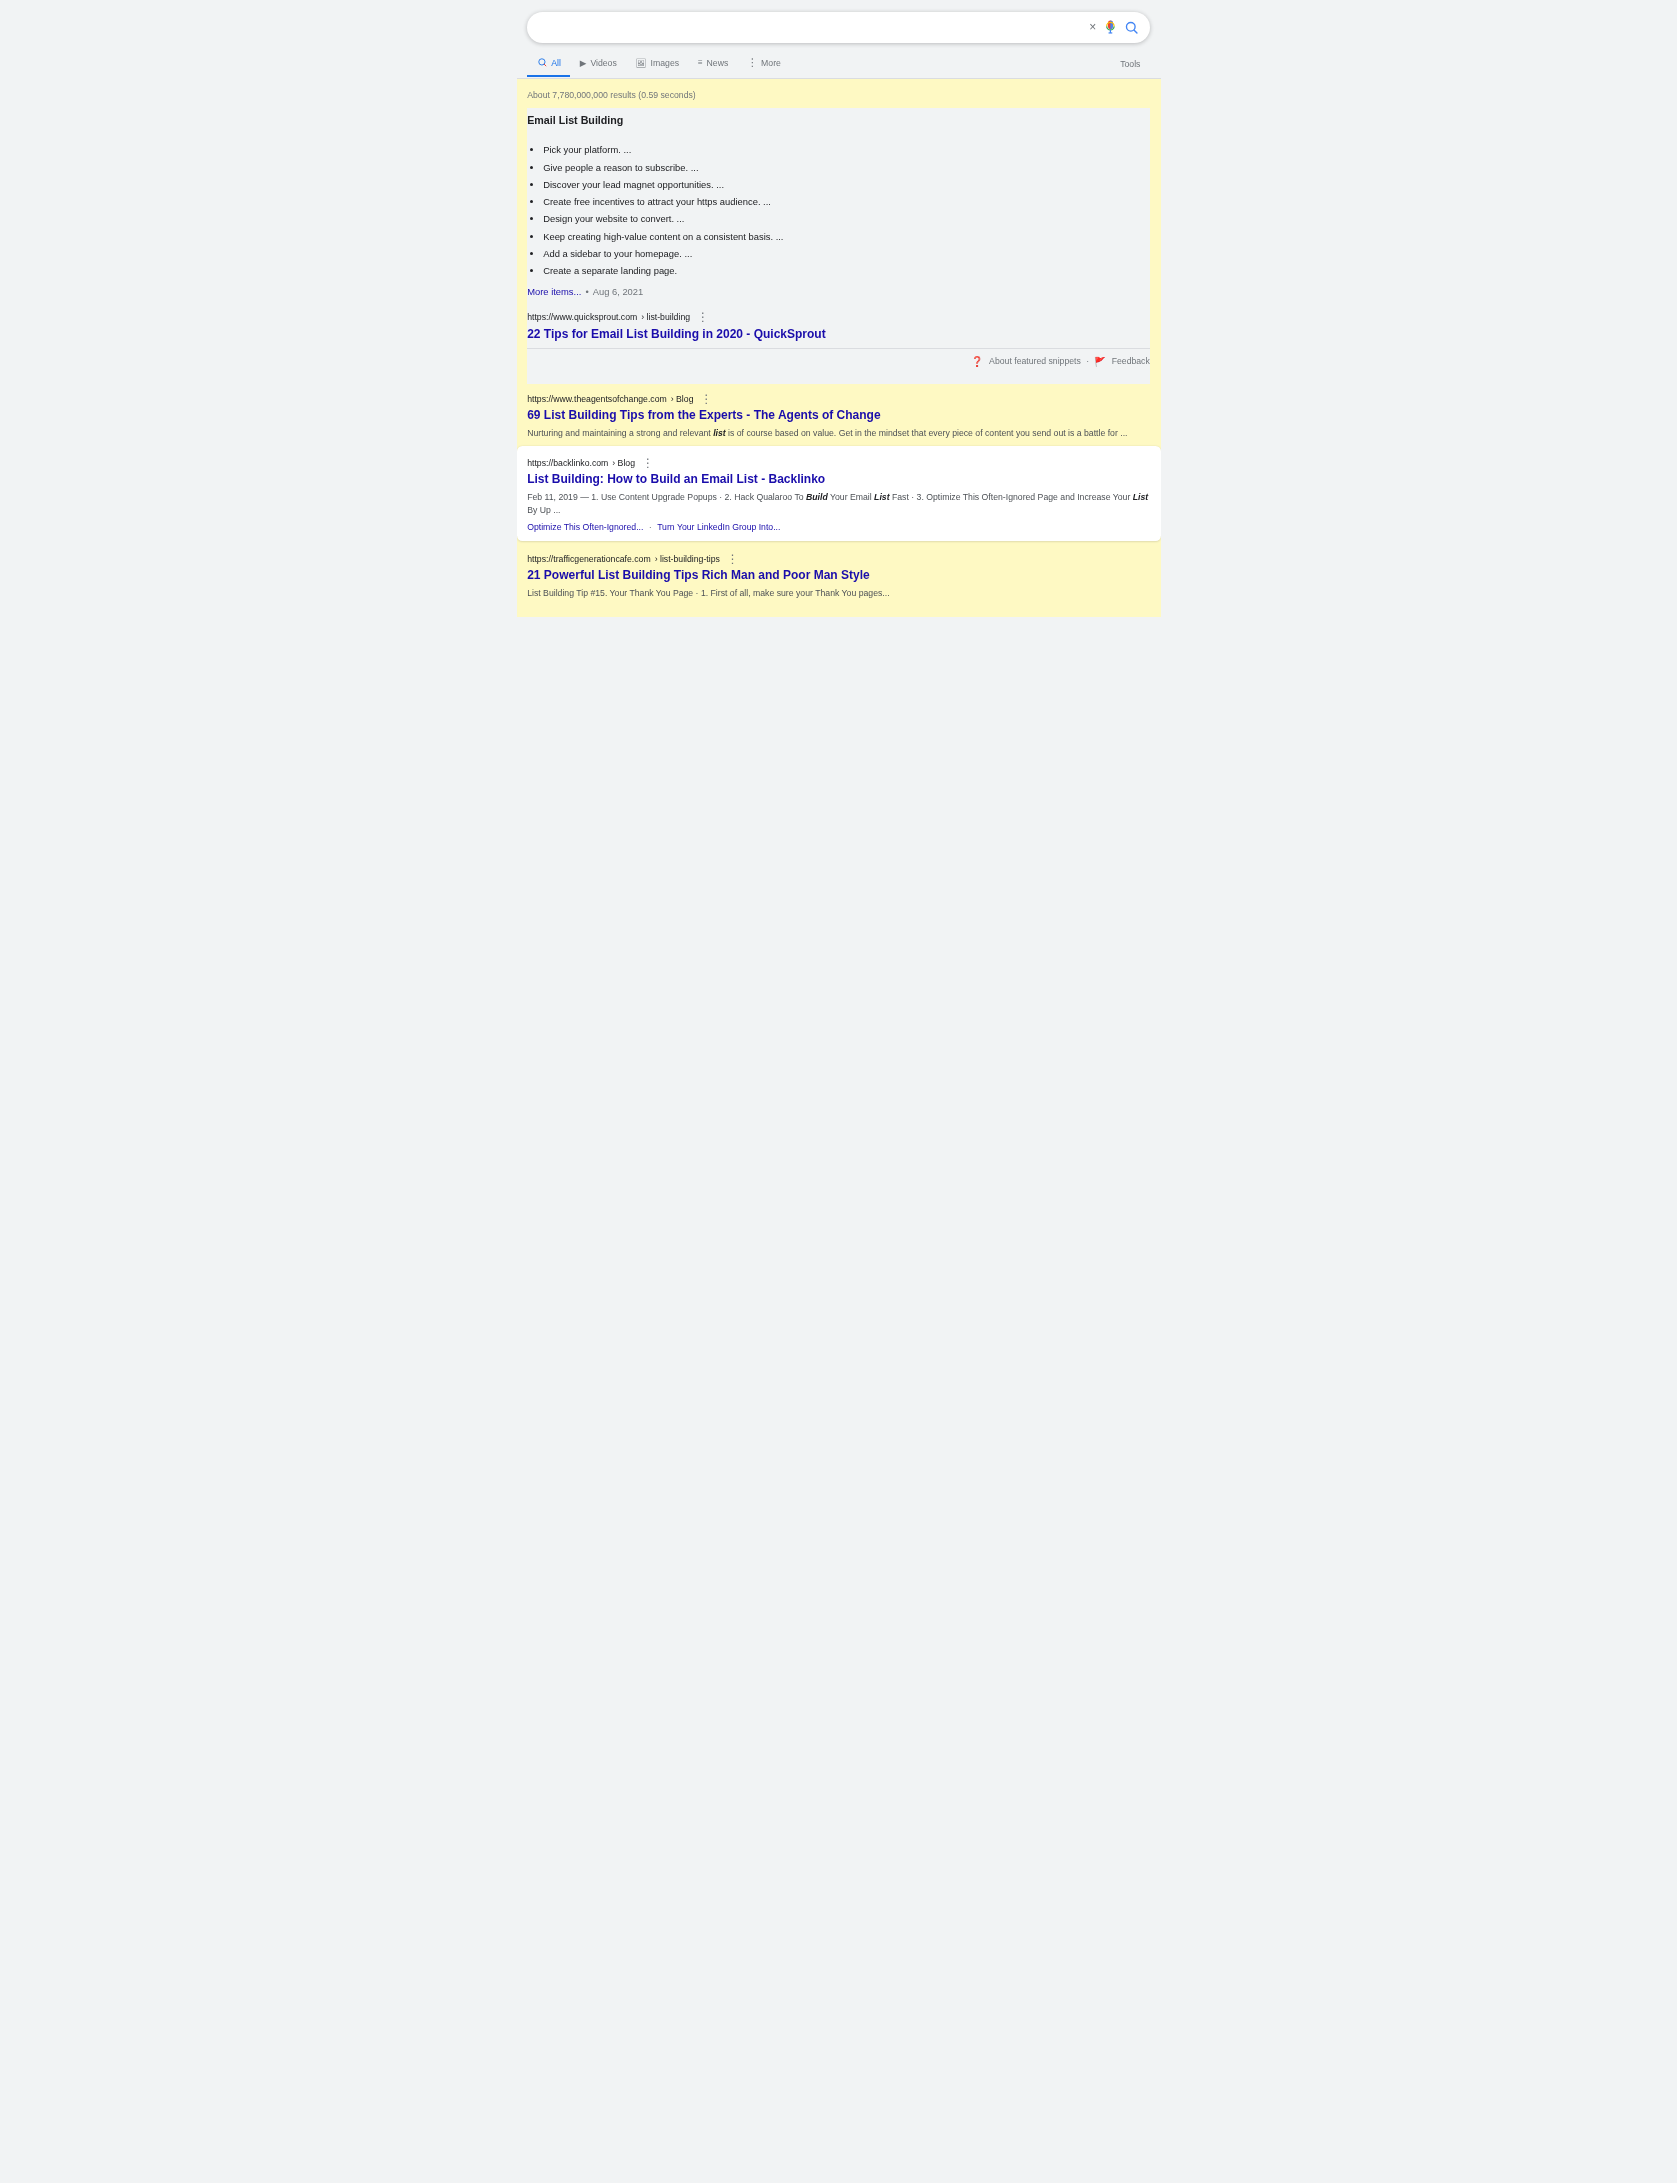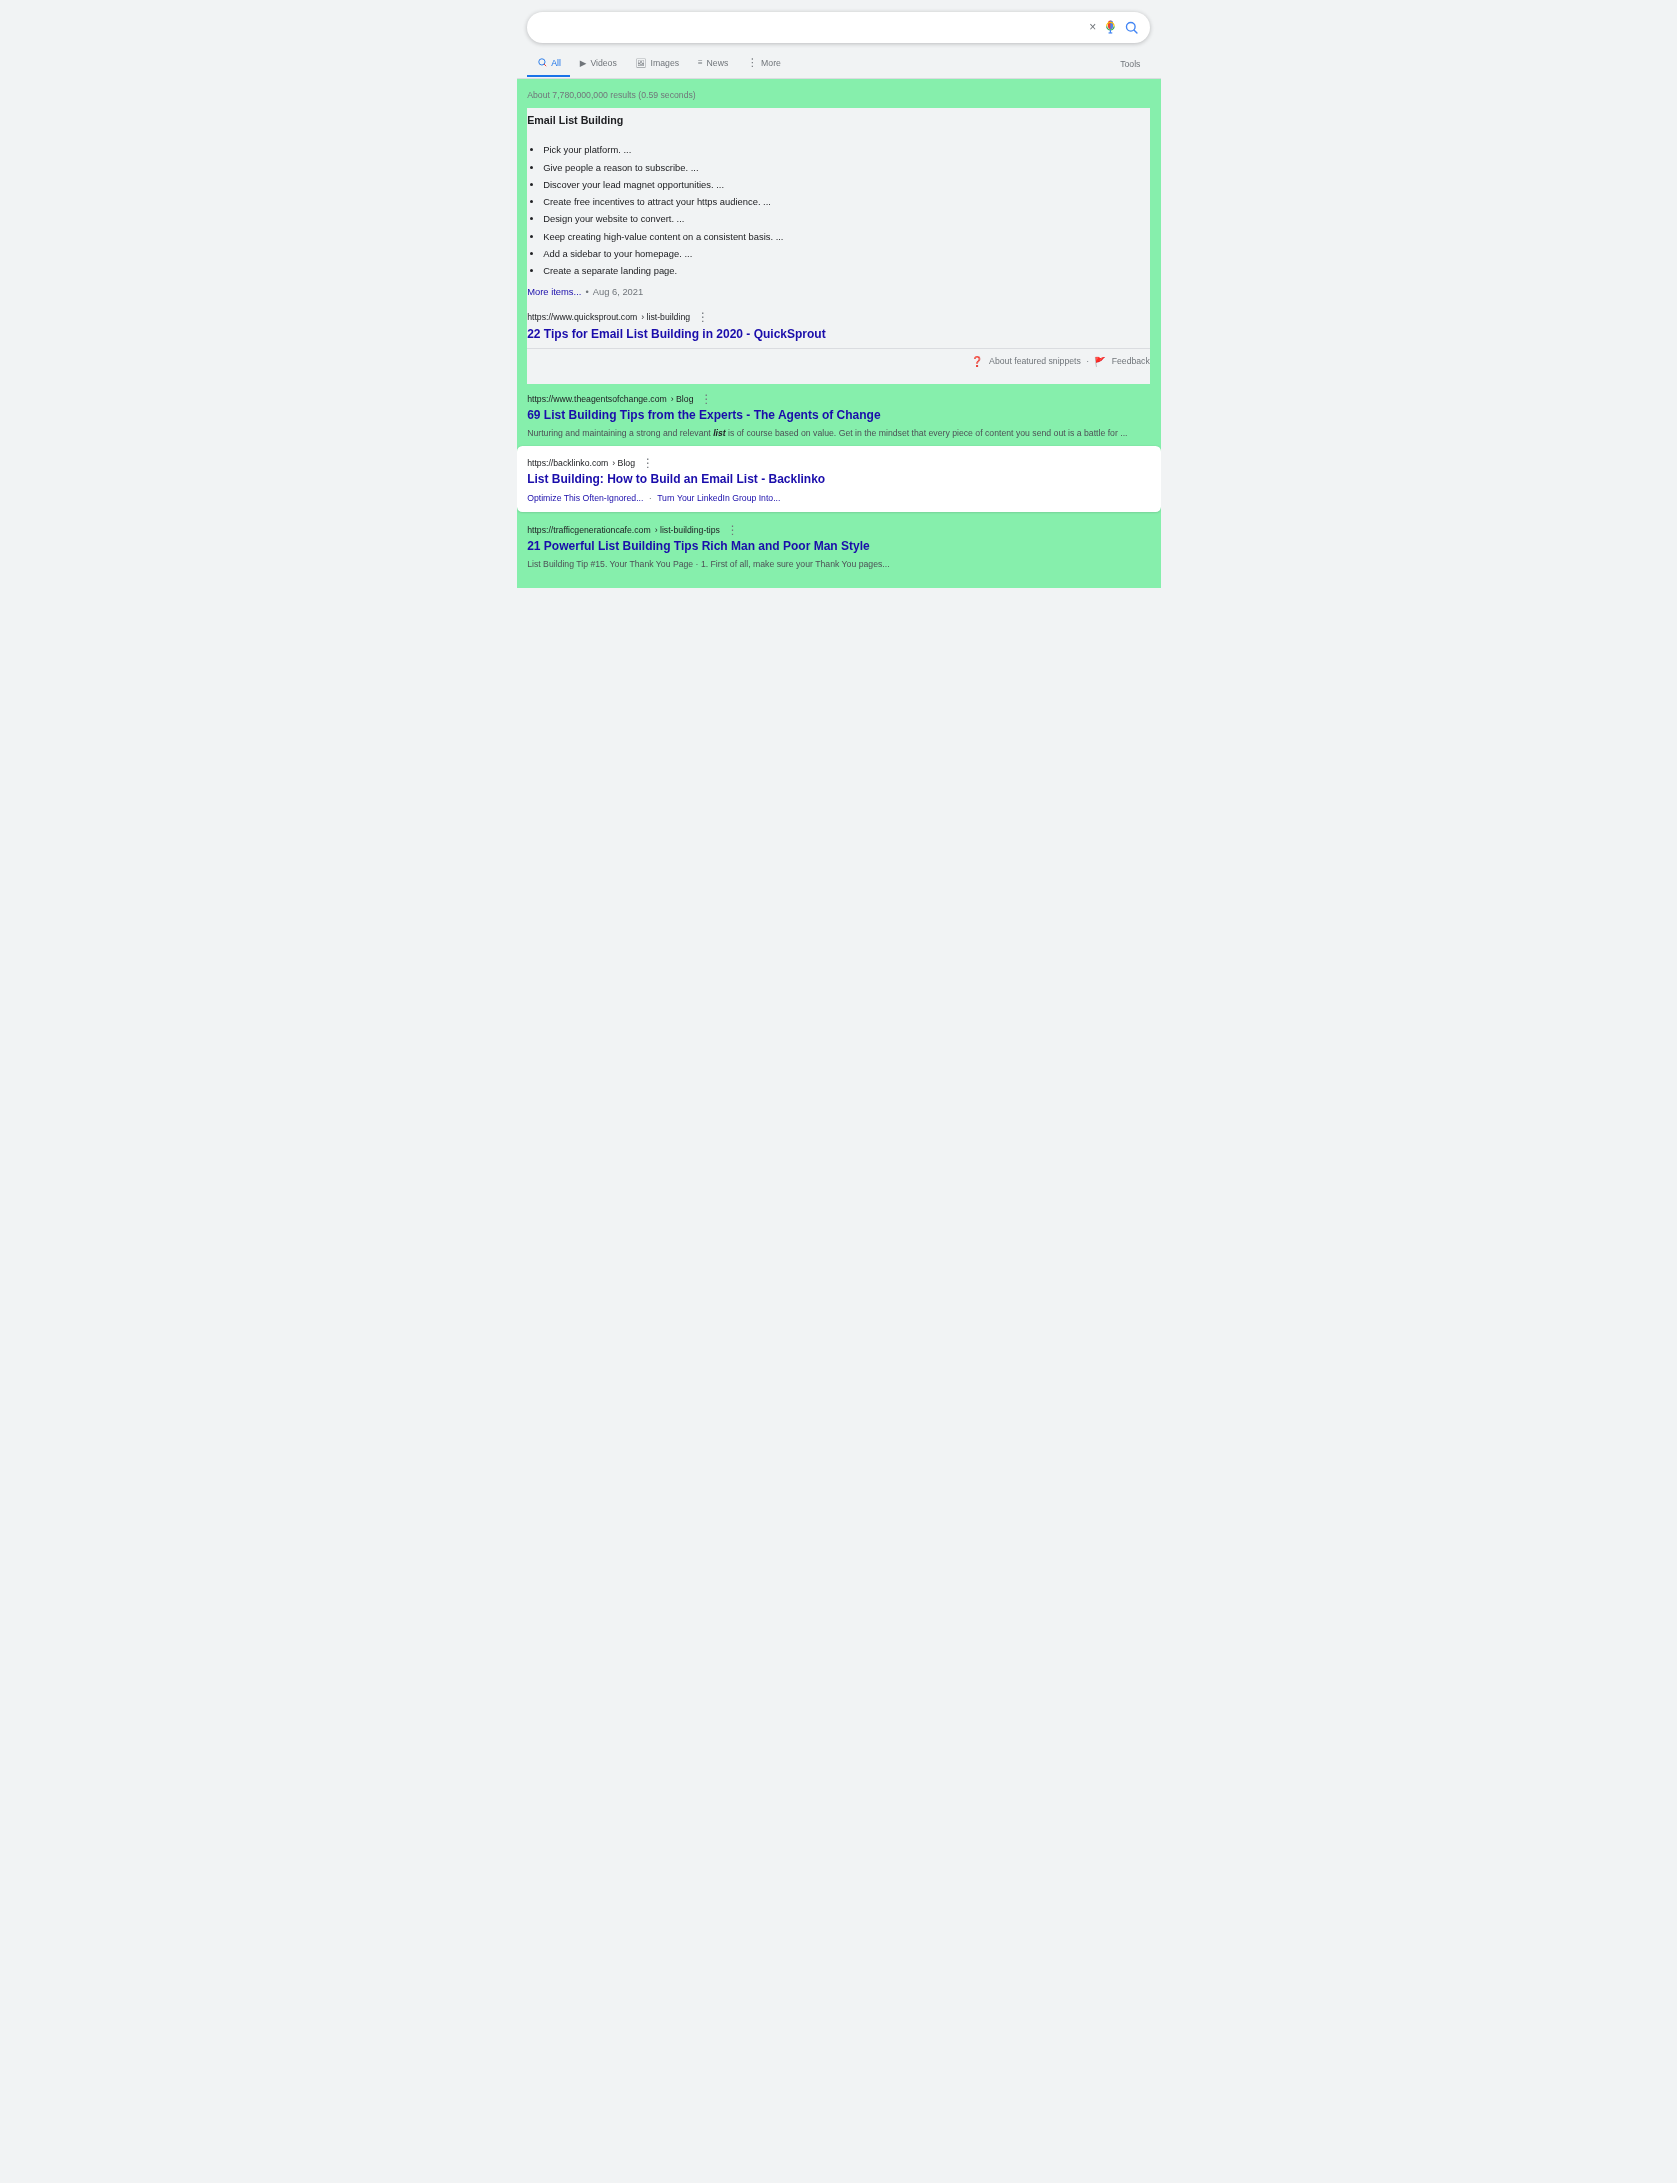--- a/index.html
+++ b/index.html
@@ -72,21 +72,21 @@
     .tools-tab {
       margin-left: auto;
       padding: 6.7px 9.4px;
       font-size: 8.7px;
       color: #70757a;
       cursor: pointer;
     }
 
     
     .results-area {
-      background: #86efac;
+      background: #fef9c3;
       padding: 5.4px 10.7px 10.7px 10.7px;
     }
 
     
     .results-stats {
       font-size: 8.7px;
       color: #70757a;
       padding: 5.4px 0 8px 0;
     }
 
@@ -327,20 +327,23 @@
     </div>
   </div>
 
   <div class="result-item highlighted">
     <div class="result-url-row">
       <span class="result-url">https://backlinko.com</span>
       <span class="result-breadcrumb">› Blog</span>
       <span class="result-menu-dots">⋮</span>
     </div>
     <a class="result-title" href="#">List Building: How to Build an Email List - Backlinko</a>
+    <div class="result-snippet">
+      Feb 11, 2019 — 1. Use Content Upgrade Popups · 2. Hack Qualaroo To <b>Build</b> Your Email <b>List</b> Fast · 3. Optimize This Often-Ignored Page and Increase Your <b>List</b> By Up ...
+    </div>
     <div class="snippet-links-row">
       <a class="snippet-sub-link" href="#">Optimize This Often-Ignored...</a>
       <span class="snippet-sub-sep">·</span>
       <a class="snippet-sub-link" href="#">Turn Your LinkedIn Group Into...</a>
     </div>
   </div>
 
   <div class="result-item" style="margin-top: 2.7px;">
     <div class="result-url-row">
       <span class="result-url">https://trafficgenerationcafe.com</span>

